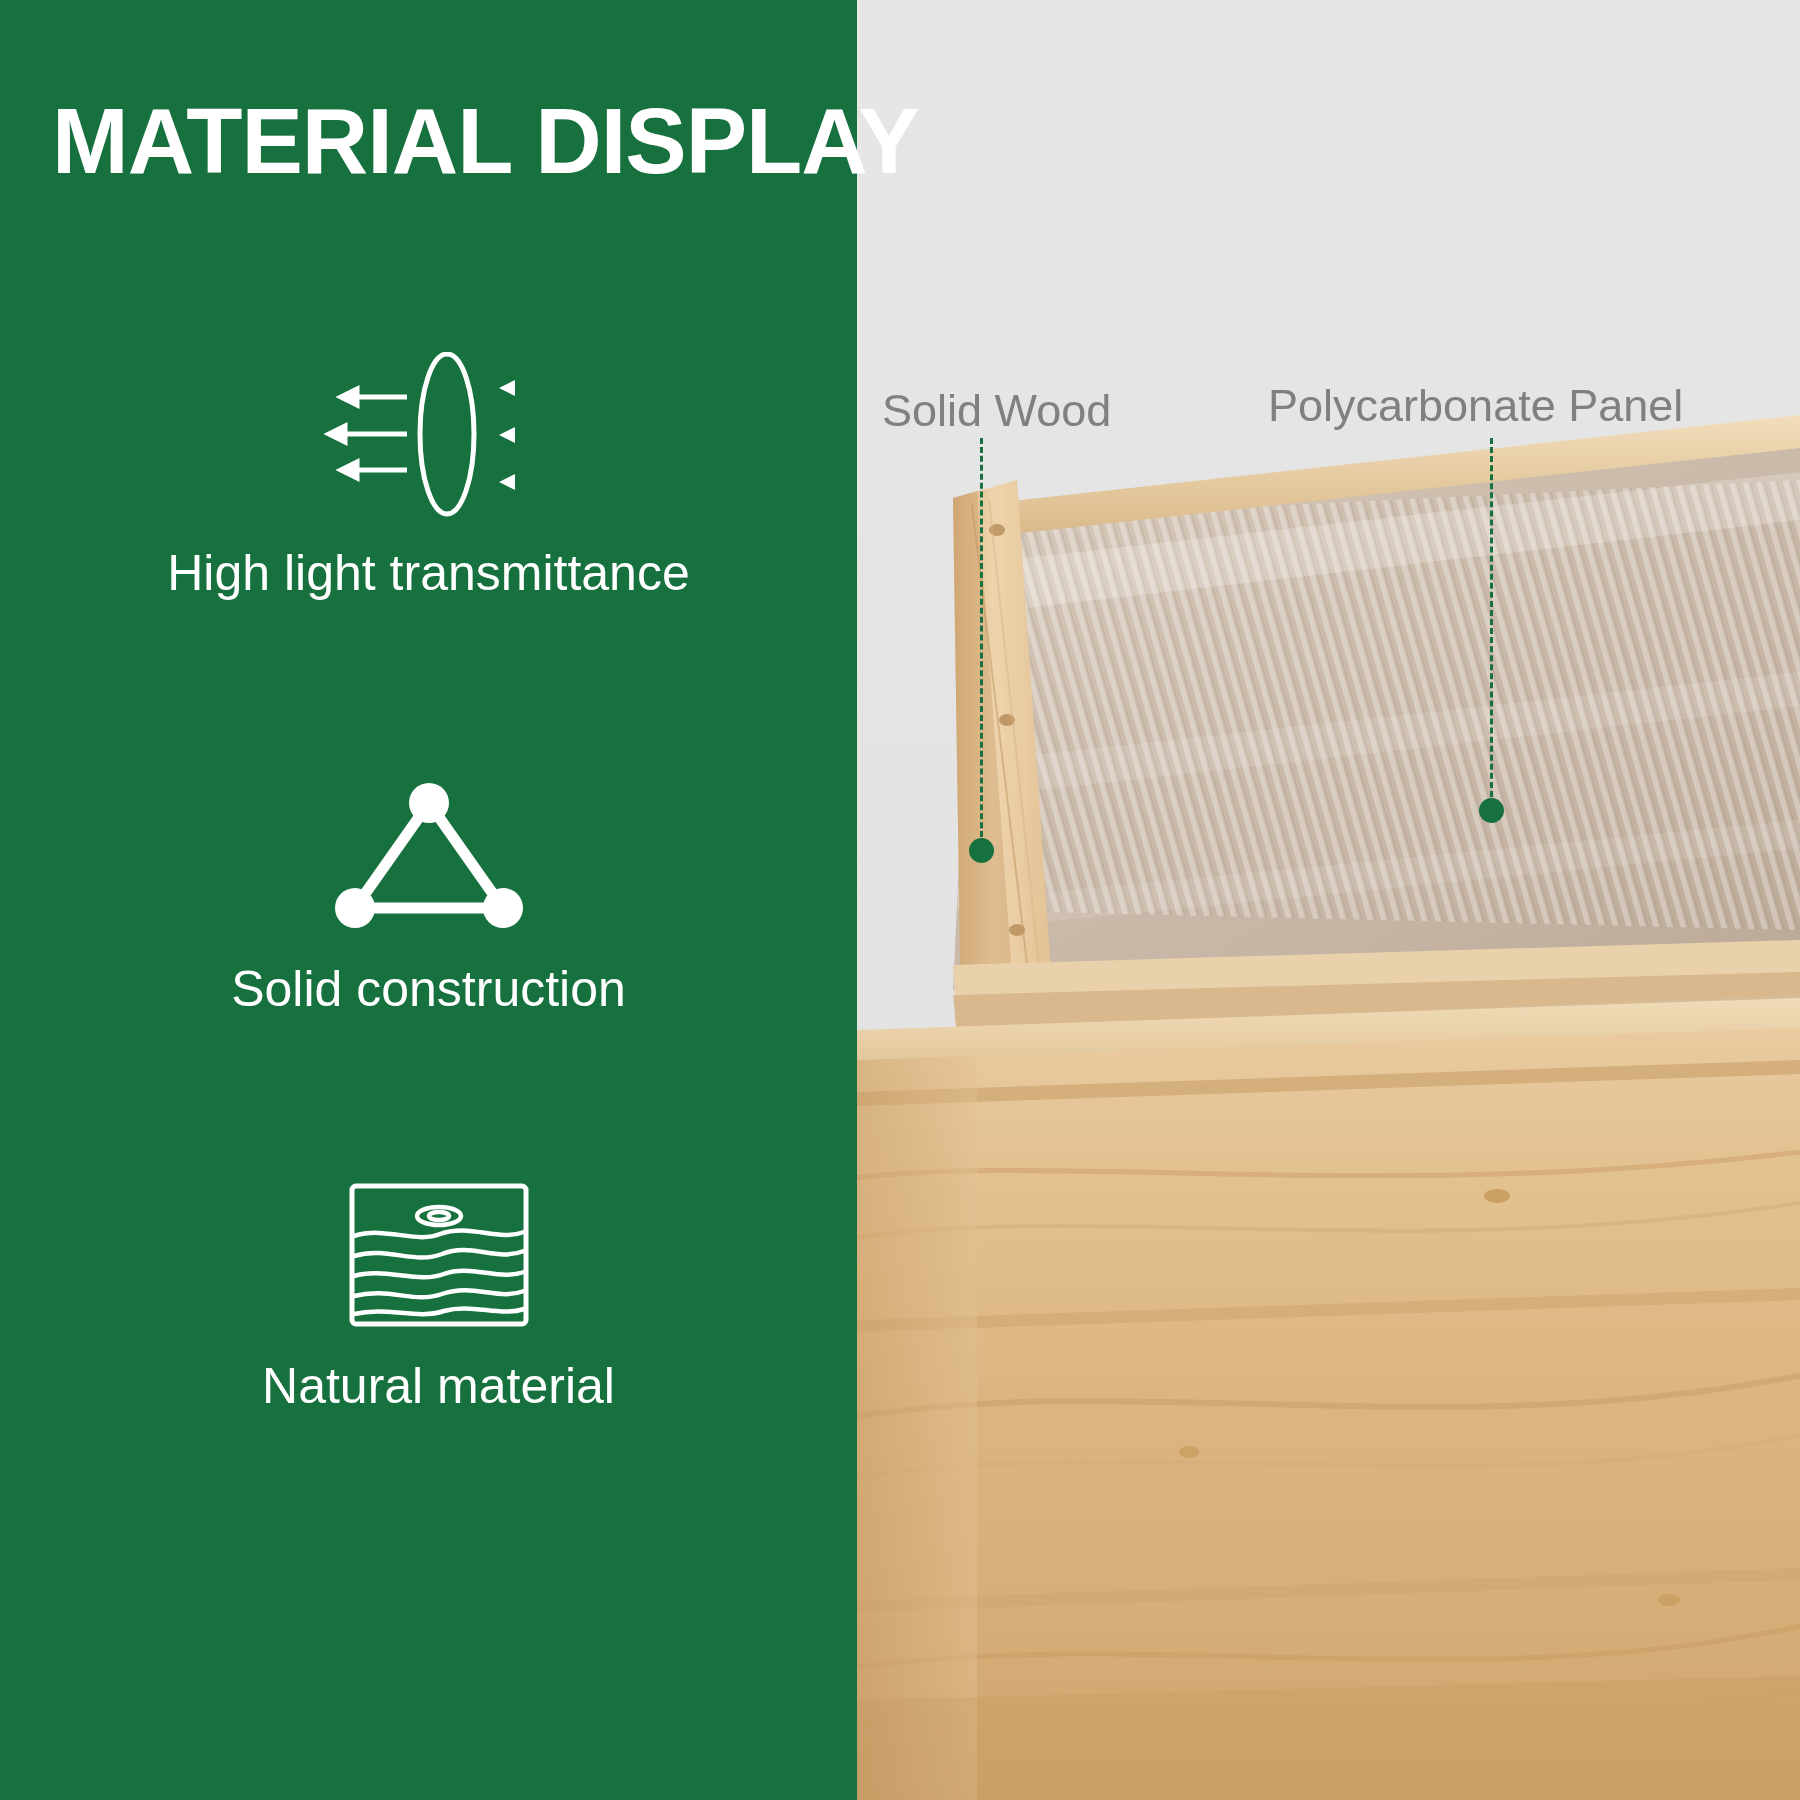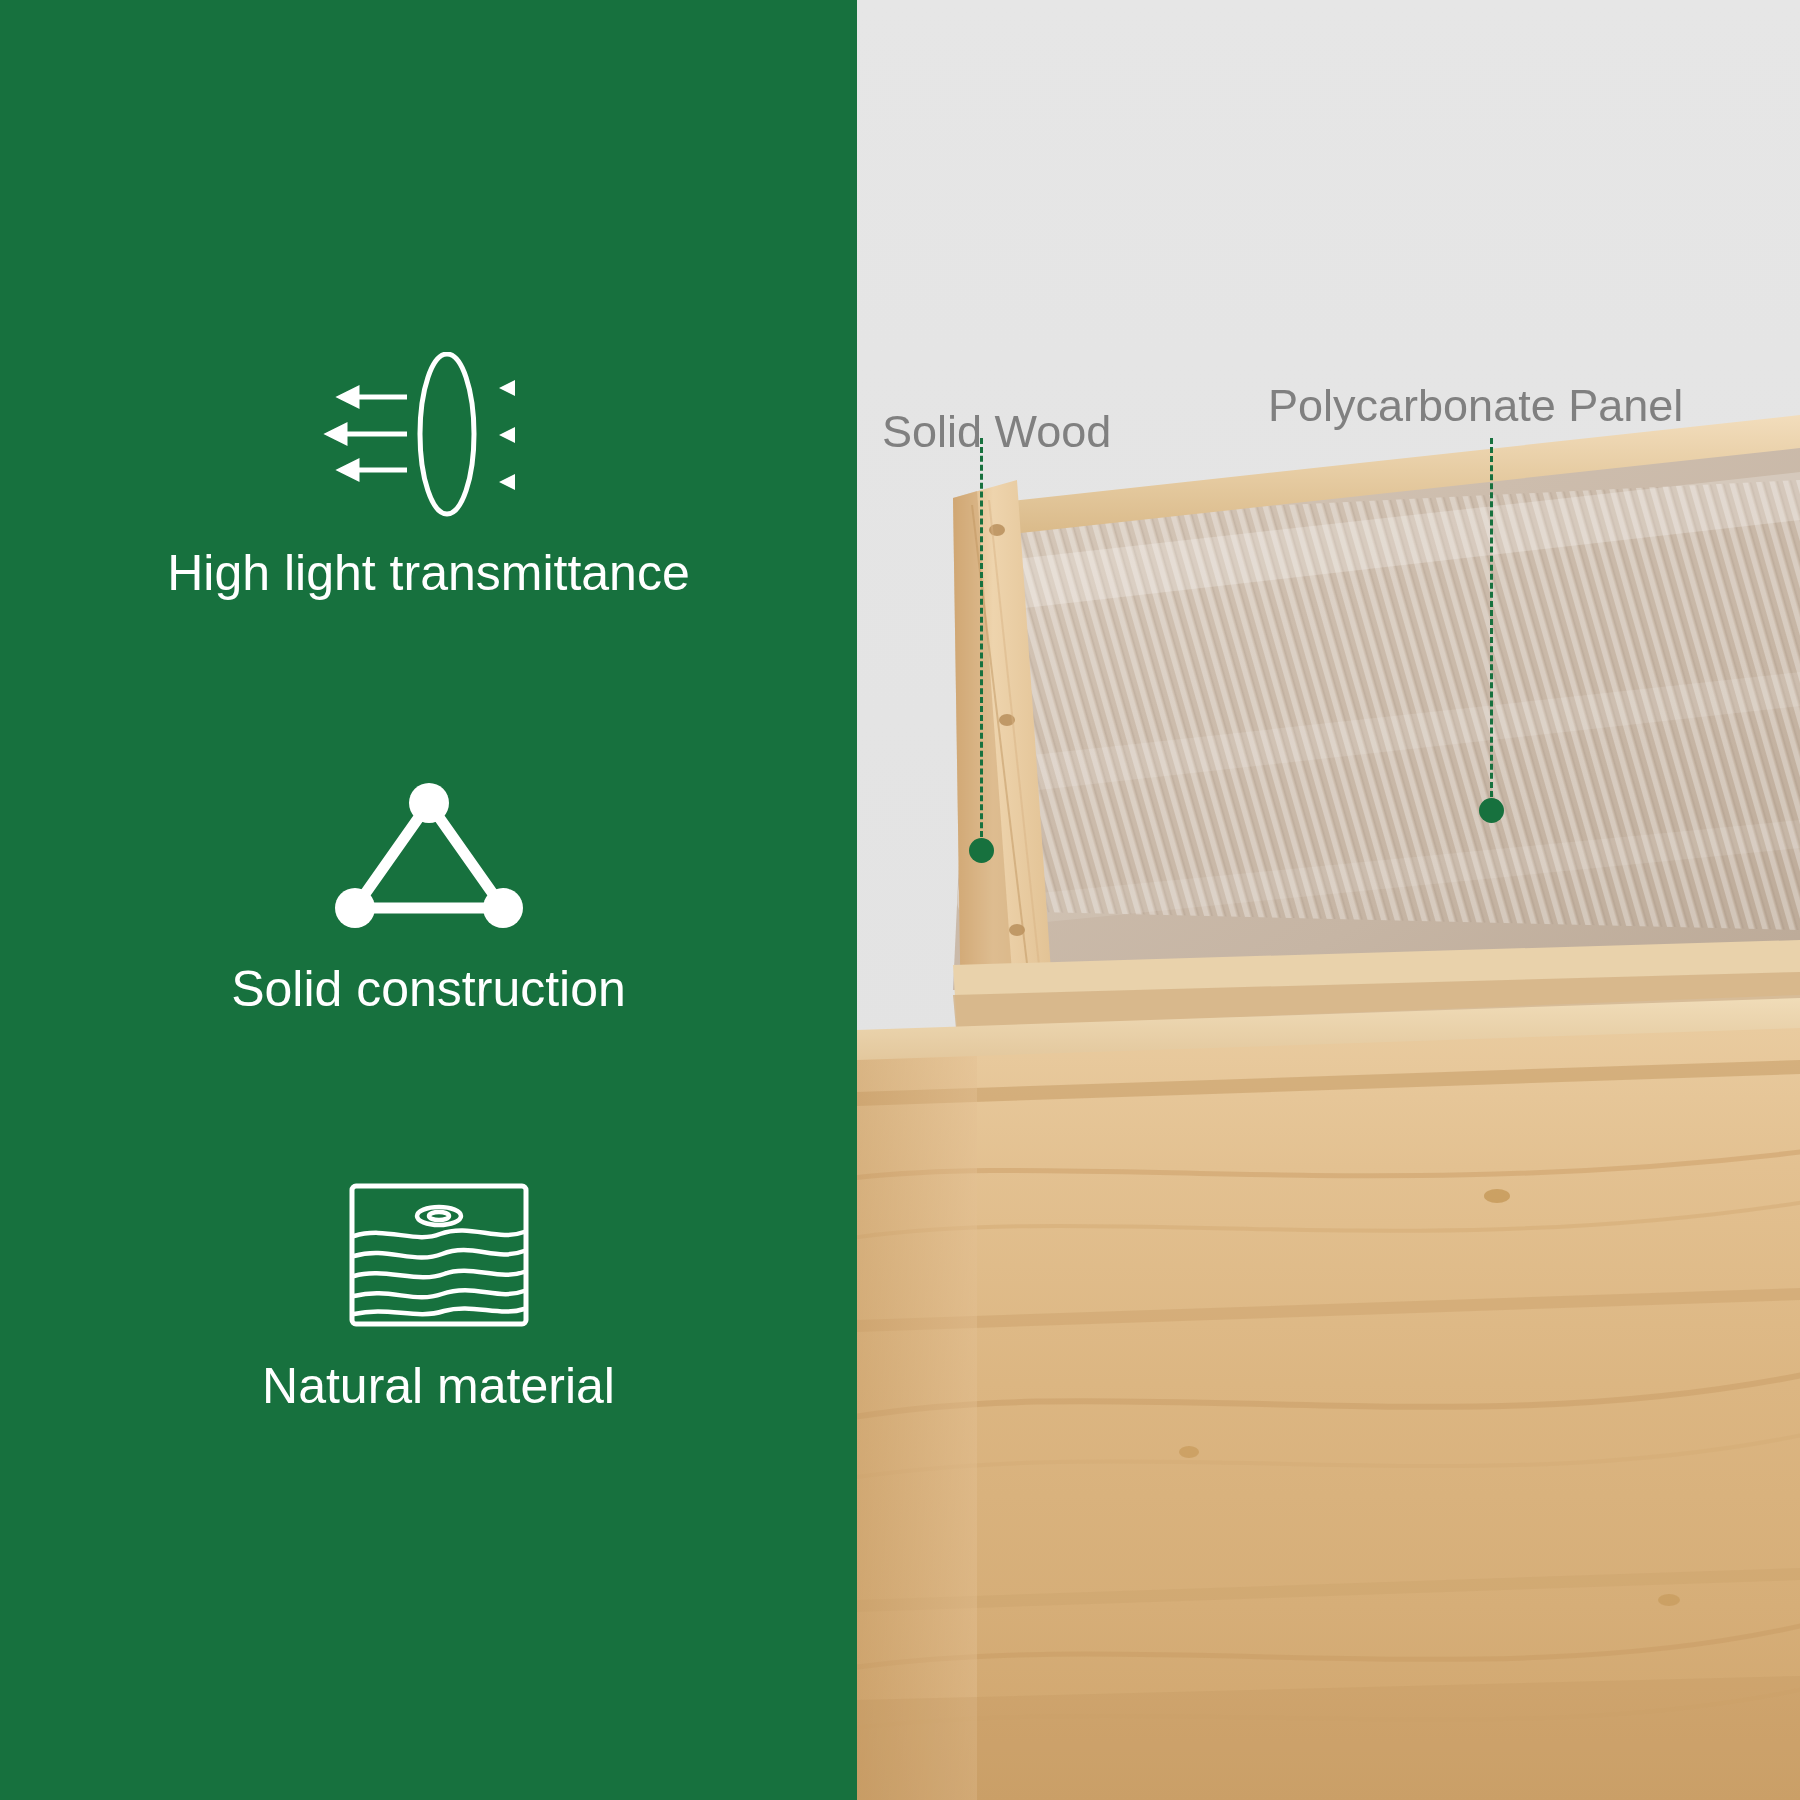--- a/index.html
+++ b/index.html
@@ -48,21 +48,21 @@
     position:absolute; left:857px; top:0; width:943px; height:1800px;
     overflow:hidden; z-index:2;
   }
 
   
   .anno-label {
     position:absolute; z-index:9;
     color:#808080; font-size:45px; white-space:nowrap;
     font-weight:400;
   }
-  #anno-label-0 { left:882px; top:385px;margin-top:21px; }
+  #anno-label-0 { left:882px; top:385px; }
   #anno-label-1 { left:1268px; top:380px; }
 
   .leader { position:absolute; z-index:9; }
   .leader .line {
     position:absolute; left:0; top:0; width:0;
     border-left:3px dashed #17713e;
   }
   .leader .dot {
     position:absolute; left:-11px; width:25px; height:25px;
     border-radius:50%; background:#17713e;
@@ -195,20 +195,21 @@
           <ellipse cx="812" cy="1600" rx="11" ry="6" fill="#b8873f" opacity="0.35"></ellipse>
 
           <polygon points="0,1060 120,1056 120,1800 0,1800" fill="url(#sideShade)" opacity="0.45"></polygon>
 
           <polygon points="0,1700 943,1676 943,1800 0,1800" fill="#b98c52" opacity="0.18"></polygon>
         </g>
       </g>
     </svg>
   </div>
 
+  <div class="title">MATERIAL DISPLAY</div>
 
   <div class="feature" id="feature-0">
     <div class="icon-wrap">
       <svg width="260" height="165" viewBox="0 0 260 165">
 
         <g stroke="#ffffff" stroke-width="5" fill="#ffffff">
           <line x1="42" y1="45" x2="108" y2="45"></line>
           <polygon points="42,45 58,37 58,53"></polygon>
           <line x1="30" y1="82" x2="108" y2="82"></line>
           <polygon points="30,82 46,74 46,90"></polygon>

